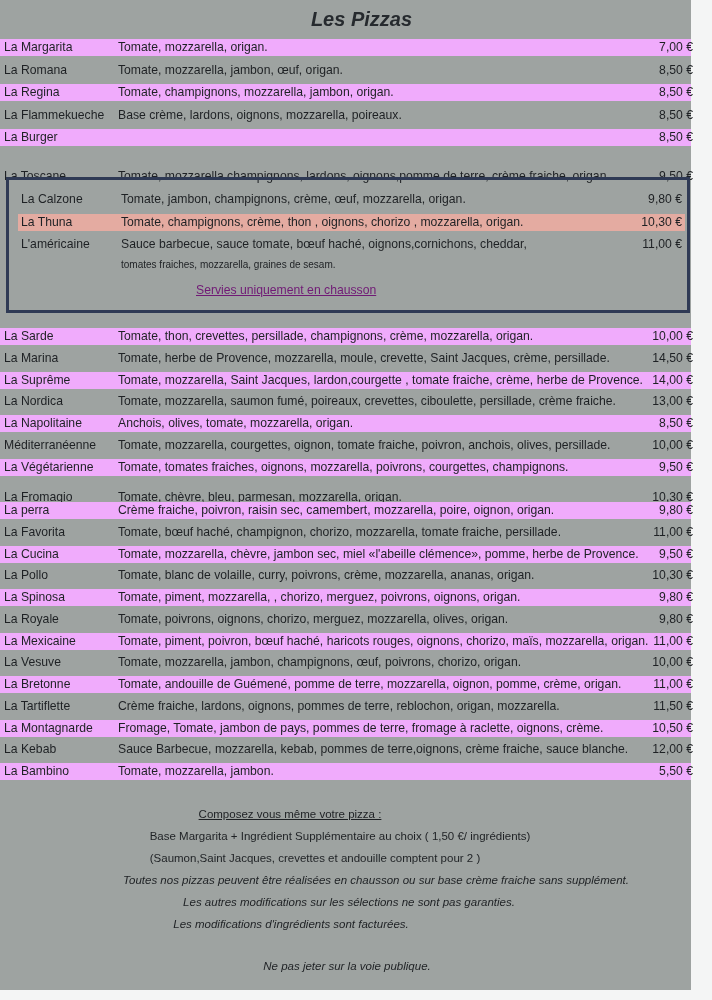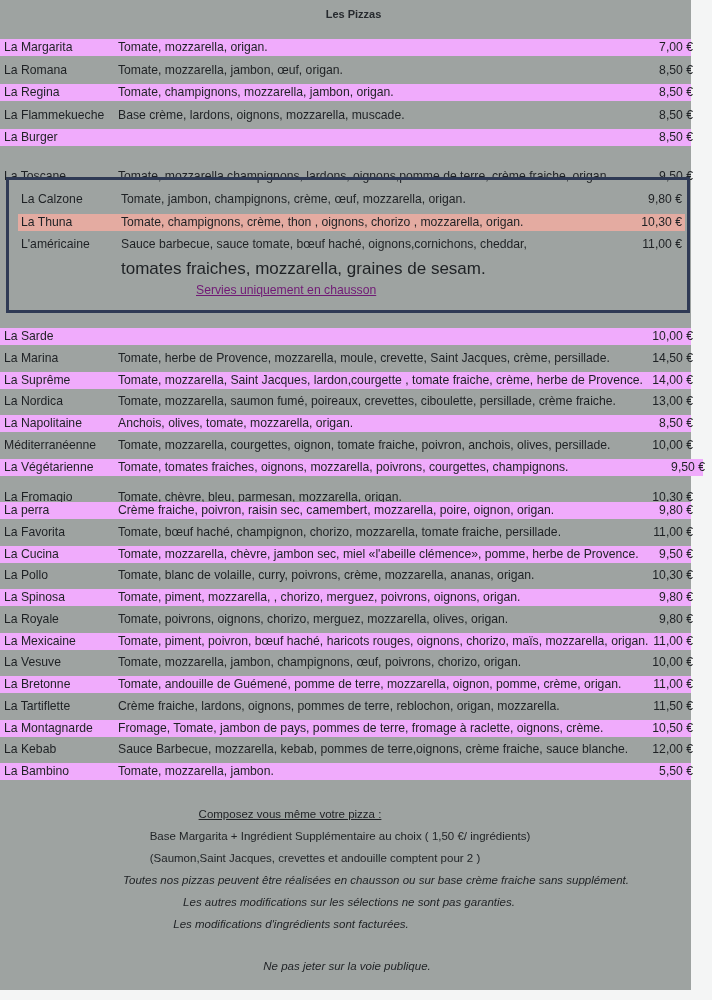--- a/index.html
+++ b/index.html
@@ -1,34 +1,34 @@
 <!DOCTYPE html>
 <html><head>
 <meta charset="utf-8">
 <style>
   html, body { margin:0; padding:0; }
   body { width:712px; height:1000px; background:#f4f5f5; position:relative; overflow:hidden;
          font-family:"Liberation Sans", sans-serif; color:#1e2124; }
   .page { position:absolute; left:0; top:0; width:691px; height:990px; background:#9ea3a1; }
-  .title { position:absolute; left:8px; width:691px; top:8px; text-align:center;
-           font-size:11px; font-weight:bold; color:#262a2e; }
+  .title { position:absolute; left:16px; width:691px; top:8px; text-align:center;
+           font-size:20px; font-weight:bold; font-style:italic; color:#262a2e; }
   .row { position:absolute; left:0; width:691px; height:17px; font-size:12.2px; line-height:17px;
          white-space:nowrap; transform-origin:left; }
   .row.pink { background:#f0abfc; }
   .row .name { position:absolute; left:4px; }
   .row .desc { position:absolute; left:118px; }
   .row .price { position:absolute; right:-2px; width:70px; text-align:right; }
   .box { position:absolute; left:6px; top:177px; width:684px; height:136px;
          border:3px solid #2f3a55; box-sizing:border-box; }
   .brow { position:absolute; left:9px; width:667px; height:17px; font-size:12.2px; line-height:17px; white-space:nowrap; }
   .brow.pink { background:#e4aba1; }
   .brow .name { position:absolute; left:3px; }
   .brow .desc { position:absolute; left:103px; }
   .brow .price { position:absolute; right:3px; text-align:right; }
-  .box .cont { position:absolute; left:112px; top:79px; font-size:17px; white-space:nowrap; }
+  .box .cont { position:absolute; left:112px; top:79px; font-size:10px; white-space:nowrap; }
   .box .note { position:absolute; left:187px; top:103px; font-size:12.2px; color:#701a75; text-decoration:underline; white-space:nowrap; }
   .foot { position:absolute; left:0; width:580px; font-size:11.5px; white-space:nowrap; }
   .center { text-align:center; }
   .it { font-style:italic; }
   .u { text-decoration:underline; }
 </style>
 </head>
 <body>
 
 <div class="page">
@@ -44,21 +44,21 @@
         <span class="desc">Tomate, mozzarella, jambon, œuf, origan.</span>
         <span class="price">8,50 €</span>
       </div>
       <div class="row pink" style="top: 84.2px;">
         <span class="name">La Regina</span>
         <span class="desc">Tomate, champignons, mozzarella, jambon, origan.</span>
         <span class="price">8,50 €</span>
       </div>
       <div class="row" style="top: 106.8px;">
         <span class="name">La Flammekueche</span>
-        <span class="desc">  Base crème, lardons, oignons, mozzarella, muscade.</span>
+        <span class="desc">  Base crème, lardons, oignons, mozzarella, poireaux.</span>
         <span class="price">8,50 €</span>
       </div>
       <div class="row pink" style="top: 129.4px;">
         <span class="name">La Burger</span>
         <span class="price">8,50 €</span>
       </div>
       <div class="row" style="top: 168px;">
         <span class="name">La Toscane</span>
         <span class="desc">Tomate, mozzarella champignons, lardons, oignons,pomme de terre, crème fraiche, origan.</span>
         <span class="price">9,50 €</span>
@@ -83,20 +83,21 @@
           <span class="price">11,00 €</span>
         </div>
       </div>
     <div class="cont">tomates fraiches, mozzarella, graines de sesam.</div>
     <div class="note">Servies uniquement en chausson</div>
   </div>
 
   <div id="sec2">
       <div class="row pink" style="top: 328px;">
         <span class="name">La Sarde</span>
+        <span class="desc">Tomate, thon, crevettes, persillade, champignons, crème, mozzarella, origan.</span>
         <span class="price">10,00 €</span>
       </div>
       <div class="row" style="top: 349.75px;">
         <span class="name">La Marina</span>
         <span class="desc">Tomate, herbe de Provence, mozzarella, moule, crevette, Saint Jacques, crème, persillade.</span>
         <span class="price">14,50 €</span>
       </div>
       <div class="row pink" style="top: 371.5px;">
         <span class="name">La Suprême</span>
         <span class="desc">Tomate, mozzarella, Saint Jacques, lardon,courgette , tomate fraiche, crème, herbe de Provence.</span>
@@ -110,21 +111,21 @@
       <div class="row pink" style="top: 415px;">
         <span class="name">La Napolitaine</span>
         <span class="desc">Anchois, olives, tomate, mozzarella, origan.</span>
         <span class="price">8,50 €</span>
       </div>
       <div class="row" style="top: 436.75px;">
         <span class="name">Méditerranéenne</span>
         <span class="desc">Tomate, mozzarella, courgettes, oignon, tomate fraiche, poivron, anchois, olives, persillade.</span>
         <span class="price">10,00 €</span>
       </div>
-      <div class="row pink" style="top: 458.5px; padding-left: 12px;">
+      <div class="row pink" style="top: 458.5px;">
         <span class="name">La Végétarienne</span>
         <span class="desc">Tomate, tomates fraiches, oignons, mozzarella,  poivrons, courgettes, champignons.</span>
         <span class="price">9,50 €</span>
       </div>
       <div class="row" style="top: 489px;">
         <span class="name">La Fromagio</span>
         <span class="desc">Tomate, chèvre, bleu, parmesan, mozzarella, origan.</span>
         <span class="price">10,30 €</span>
       </div>
       <div class="row pink" style="top: 502px;">

